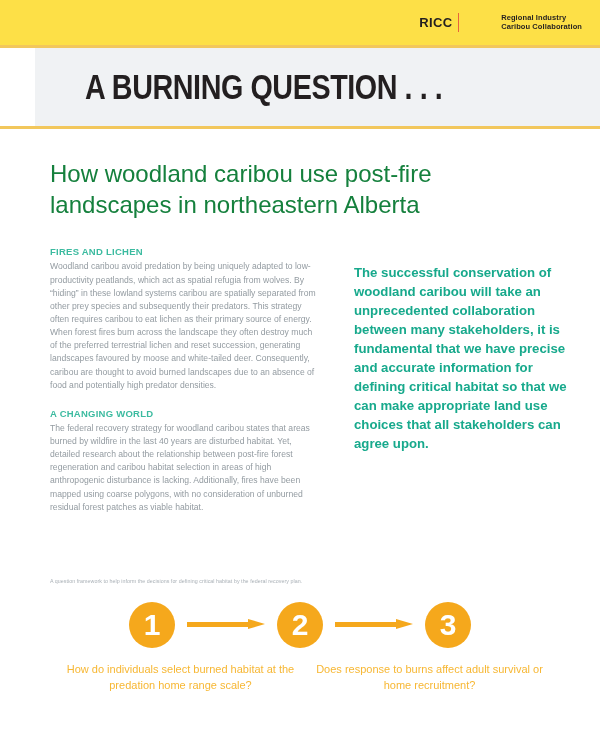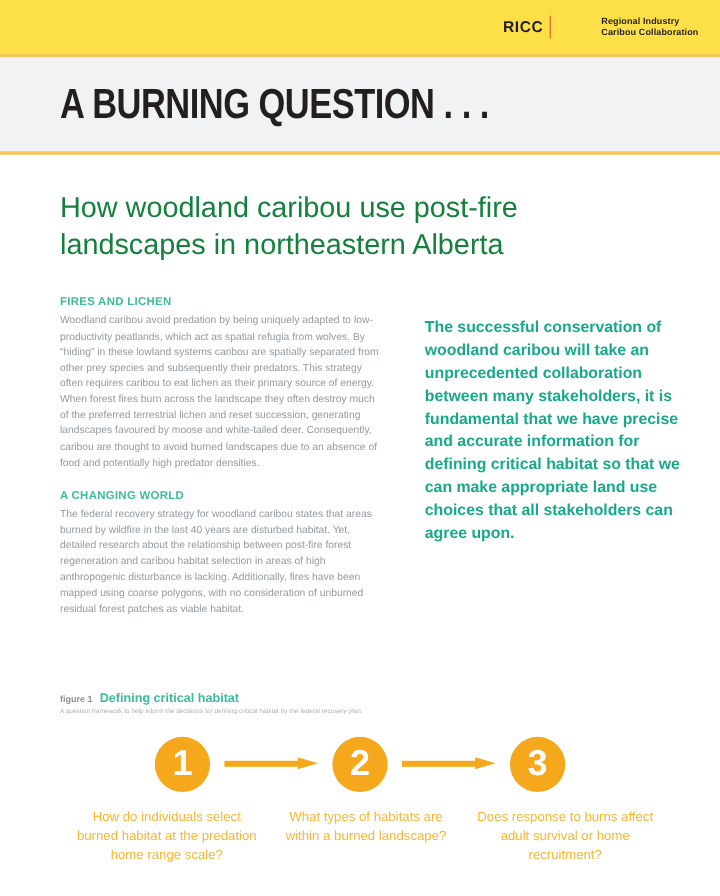--- a/index.html
+++ b/index.html
@@ -66,20 +66,21 @@
   }
 
   
   .title-band {
     background: #f0f2f4;
     height: 78px;
     display: flex;
     align-items: center;
     padding-left: 50px;
     box-sizing: border-box;
+    margin-left: 35px;
   }
   .doc-title {
     font-family: "Liberation Sans Narrow", "Liberation Sans", sans-serif;
     font-weight: bold;
     font-size: 35px;
     letter-spacing: -0.5px;
     color: #231f20;
     transform: scaleX(0.82);
     transform-origin: left center;
     white-space: nowrap;
@@ -259,38 +260,33 @@
     <p class="sec-body">Woodland caribou avoid predation by being uniquely adapted to low-productivity peatlands, which act as spatial refugia from wolves. By “hiding” in these lowland systems caribou are spatially separated from other prey species and subsequently their predators. This strategy often requires caribou to eat lichen as their primary source of energy. When forest fires burn across the landscape they often destroy much of the preferred terrestrial lichen and reset succession, generating landscapes favoured by moose and white-tailed deer. Consequently, caribou are thought to avoid burned landscapes due to an absence of food and potentially high predator densities.</p>
     <p class="sec-head">A CHANGING WORLD</p>
     <p class="sec-body">The federal recovery strategy for woodland caribou states that areas burned by wildfire in the last 40 years are disturbed habitat. Yet, detailed research about the relationship between post-fire forest regeneration and caribou habitat selection in areas of high anthropogenic disturbance is lacking. Additionally, fires have been mapped using coarse polygons, with no consideration of unburned residual forest patches as viable habitat.</p>
   </div>
   <div class="col-right">
     <p class="pullquote">The successful conservation of woodland caribou will take an unprecedented collaboration between many stakeholders, it is fundamental that we have precise and accurate information for defining critical habitat so that we can make appropriate land use choices that all stakeholders can agree upon.</p>
   </div>
 </div>
 
 <div class="figure">
-  <div class="fig-capline">
-    <span class="fig-label">figure 1</span>
-    <span class="fig-title">Defining critical habitat</span>
-  </div>
   <div class="fig-sub">A question framework to help inform the decisions for defining critical habitat by the federal recovery plan.</div>
 
   <div class="flow">
     <div class="node">1</div>
     <div class="arrow">
       <div class="shaft"></div>
         <div class="head"></div>
     </div>
     <div class="node">2</div>
     <div class="arrow">
       <div class="shaft"></div>
         <div class="head"></div>
     </div>
     <div class="node">3</div>
   </div>
 
   <div class="captions">
     <div class="caption">How do individuals select burned habitat at the predation home range scale?</div>
-    <div class="caption">What types of habitats are within a burned landscape?</div>
     <div class="caption">Does response to burns affect adult survival or home recruitment?</div>
   </div>
 </div>
 
 </body></html>

